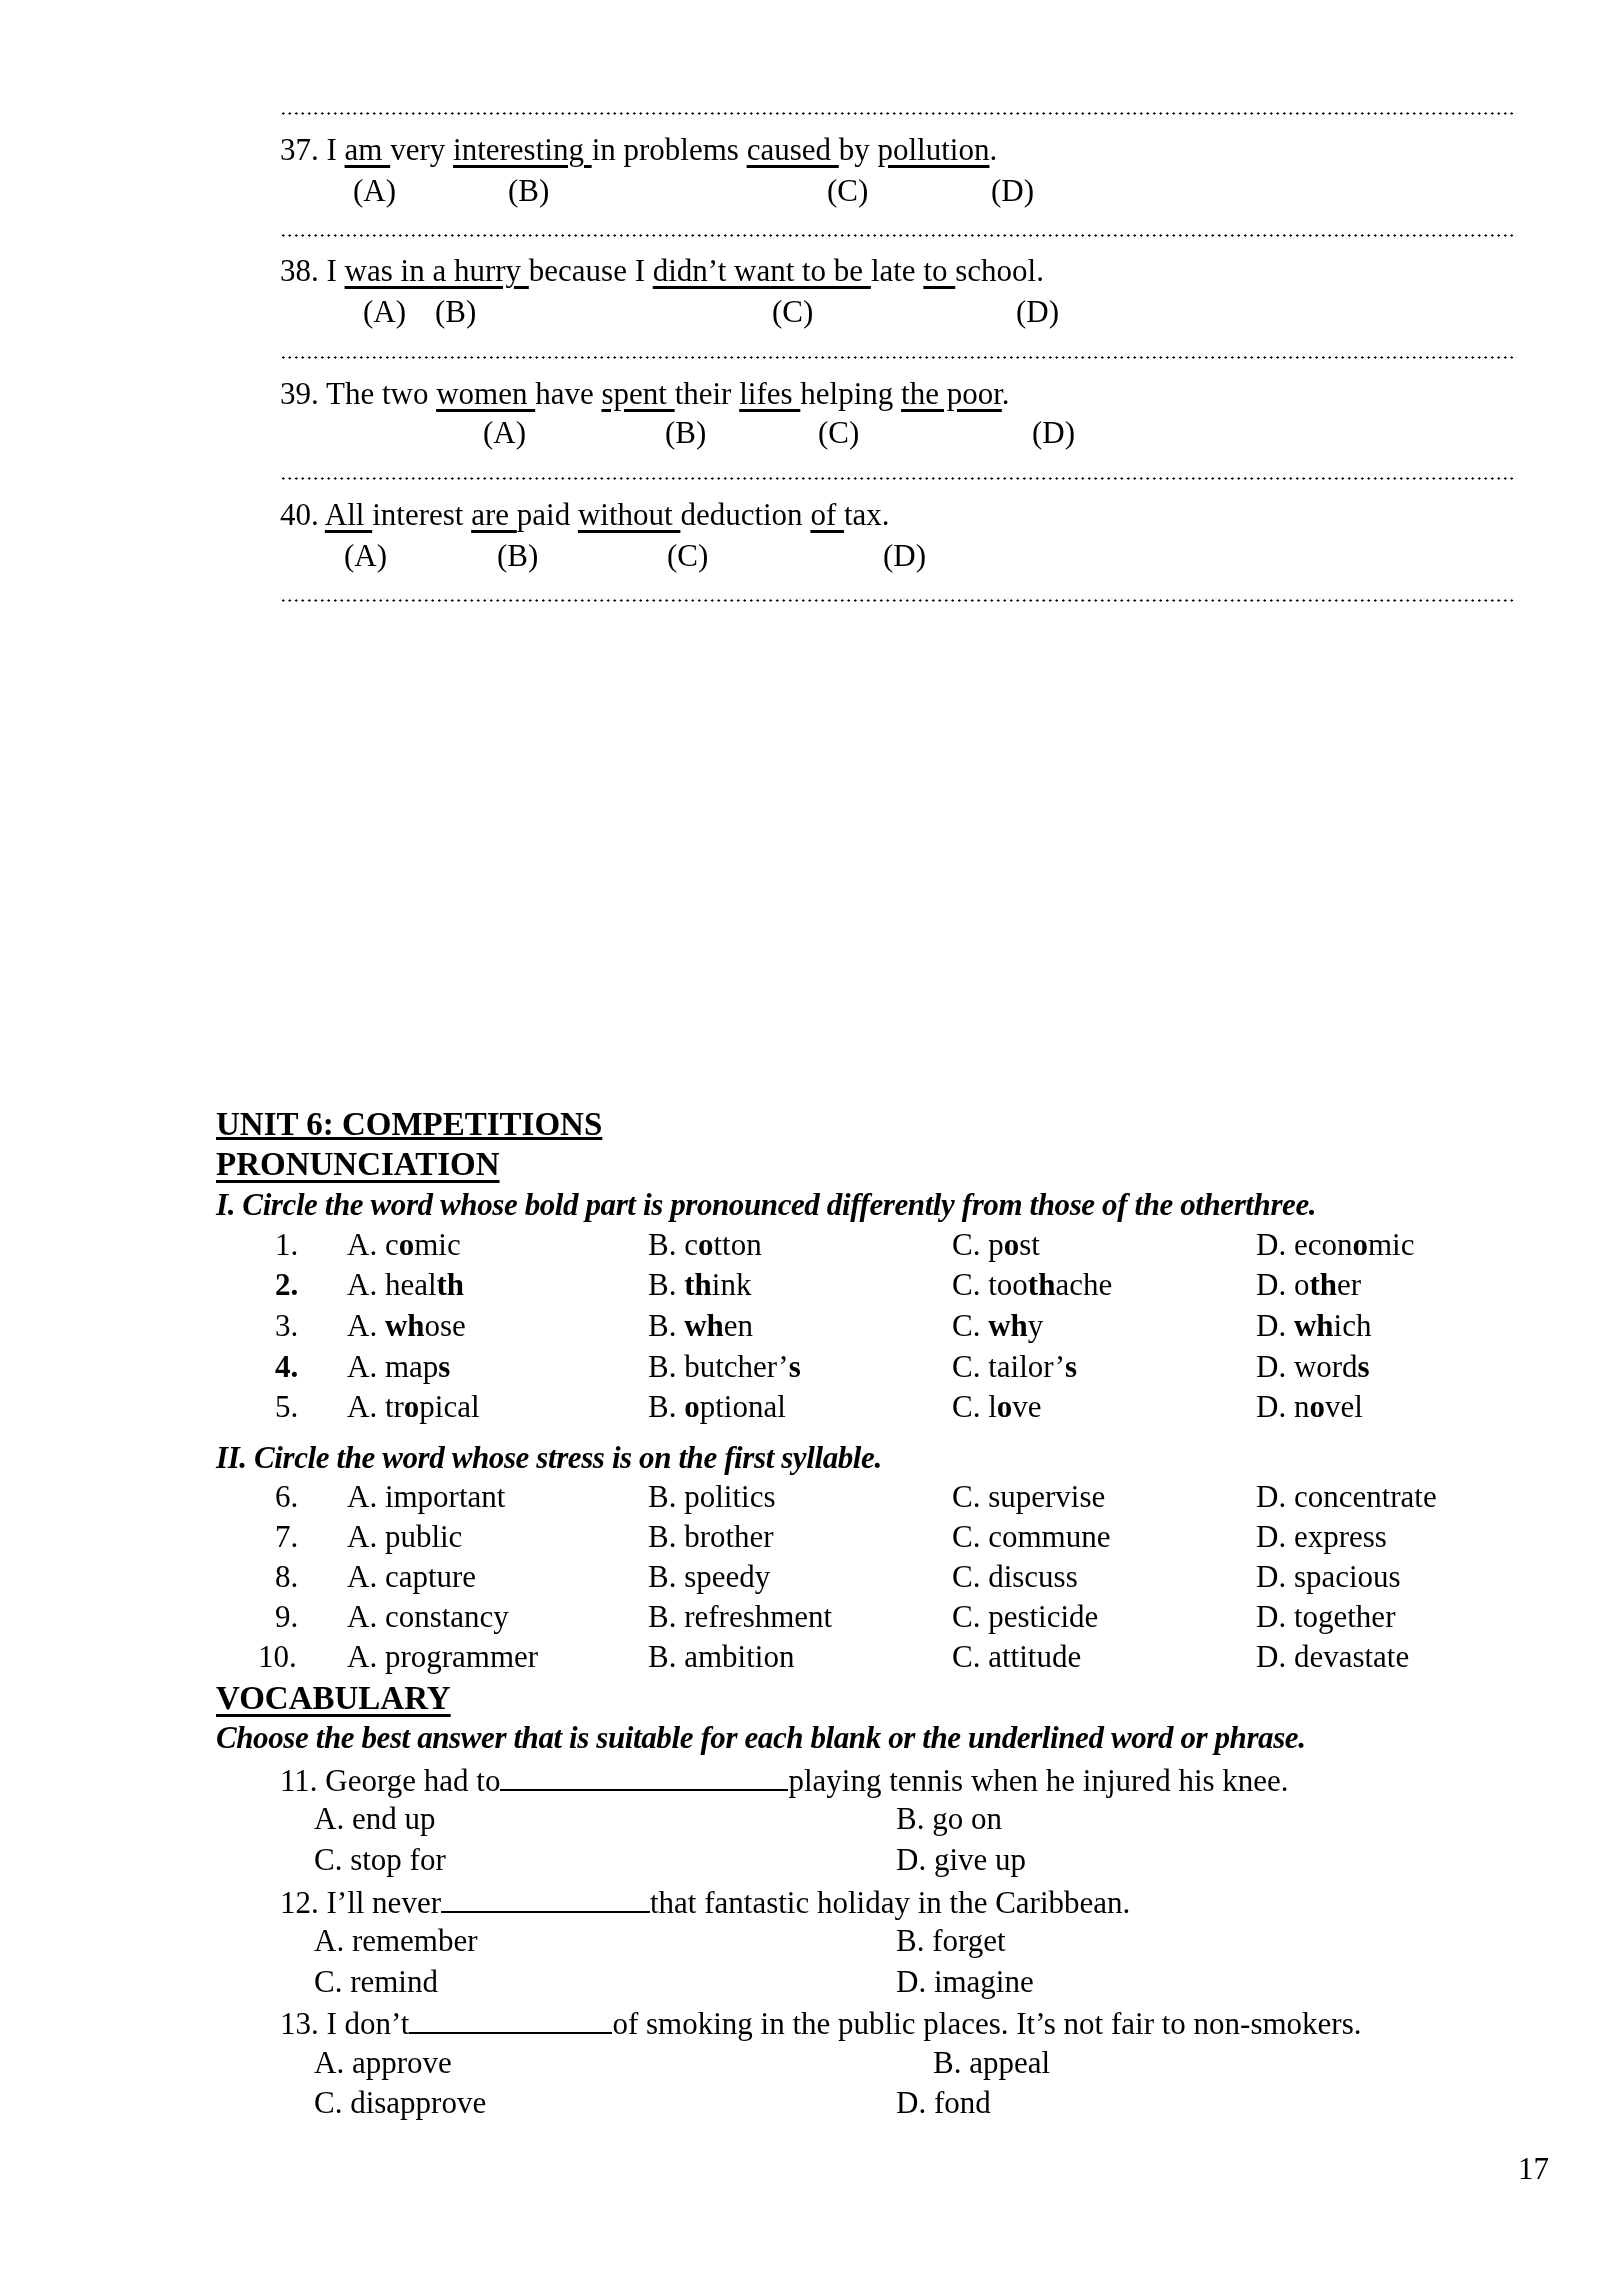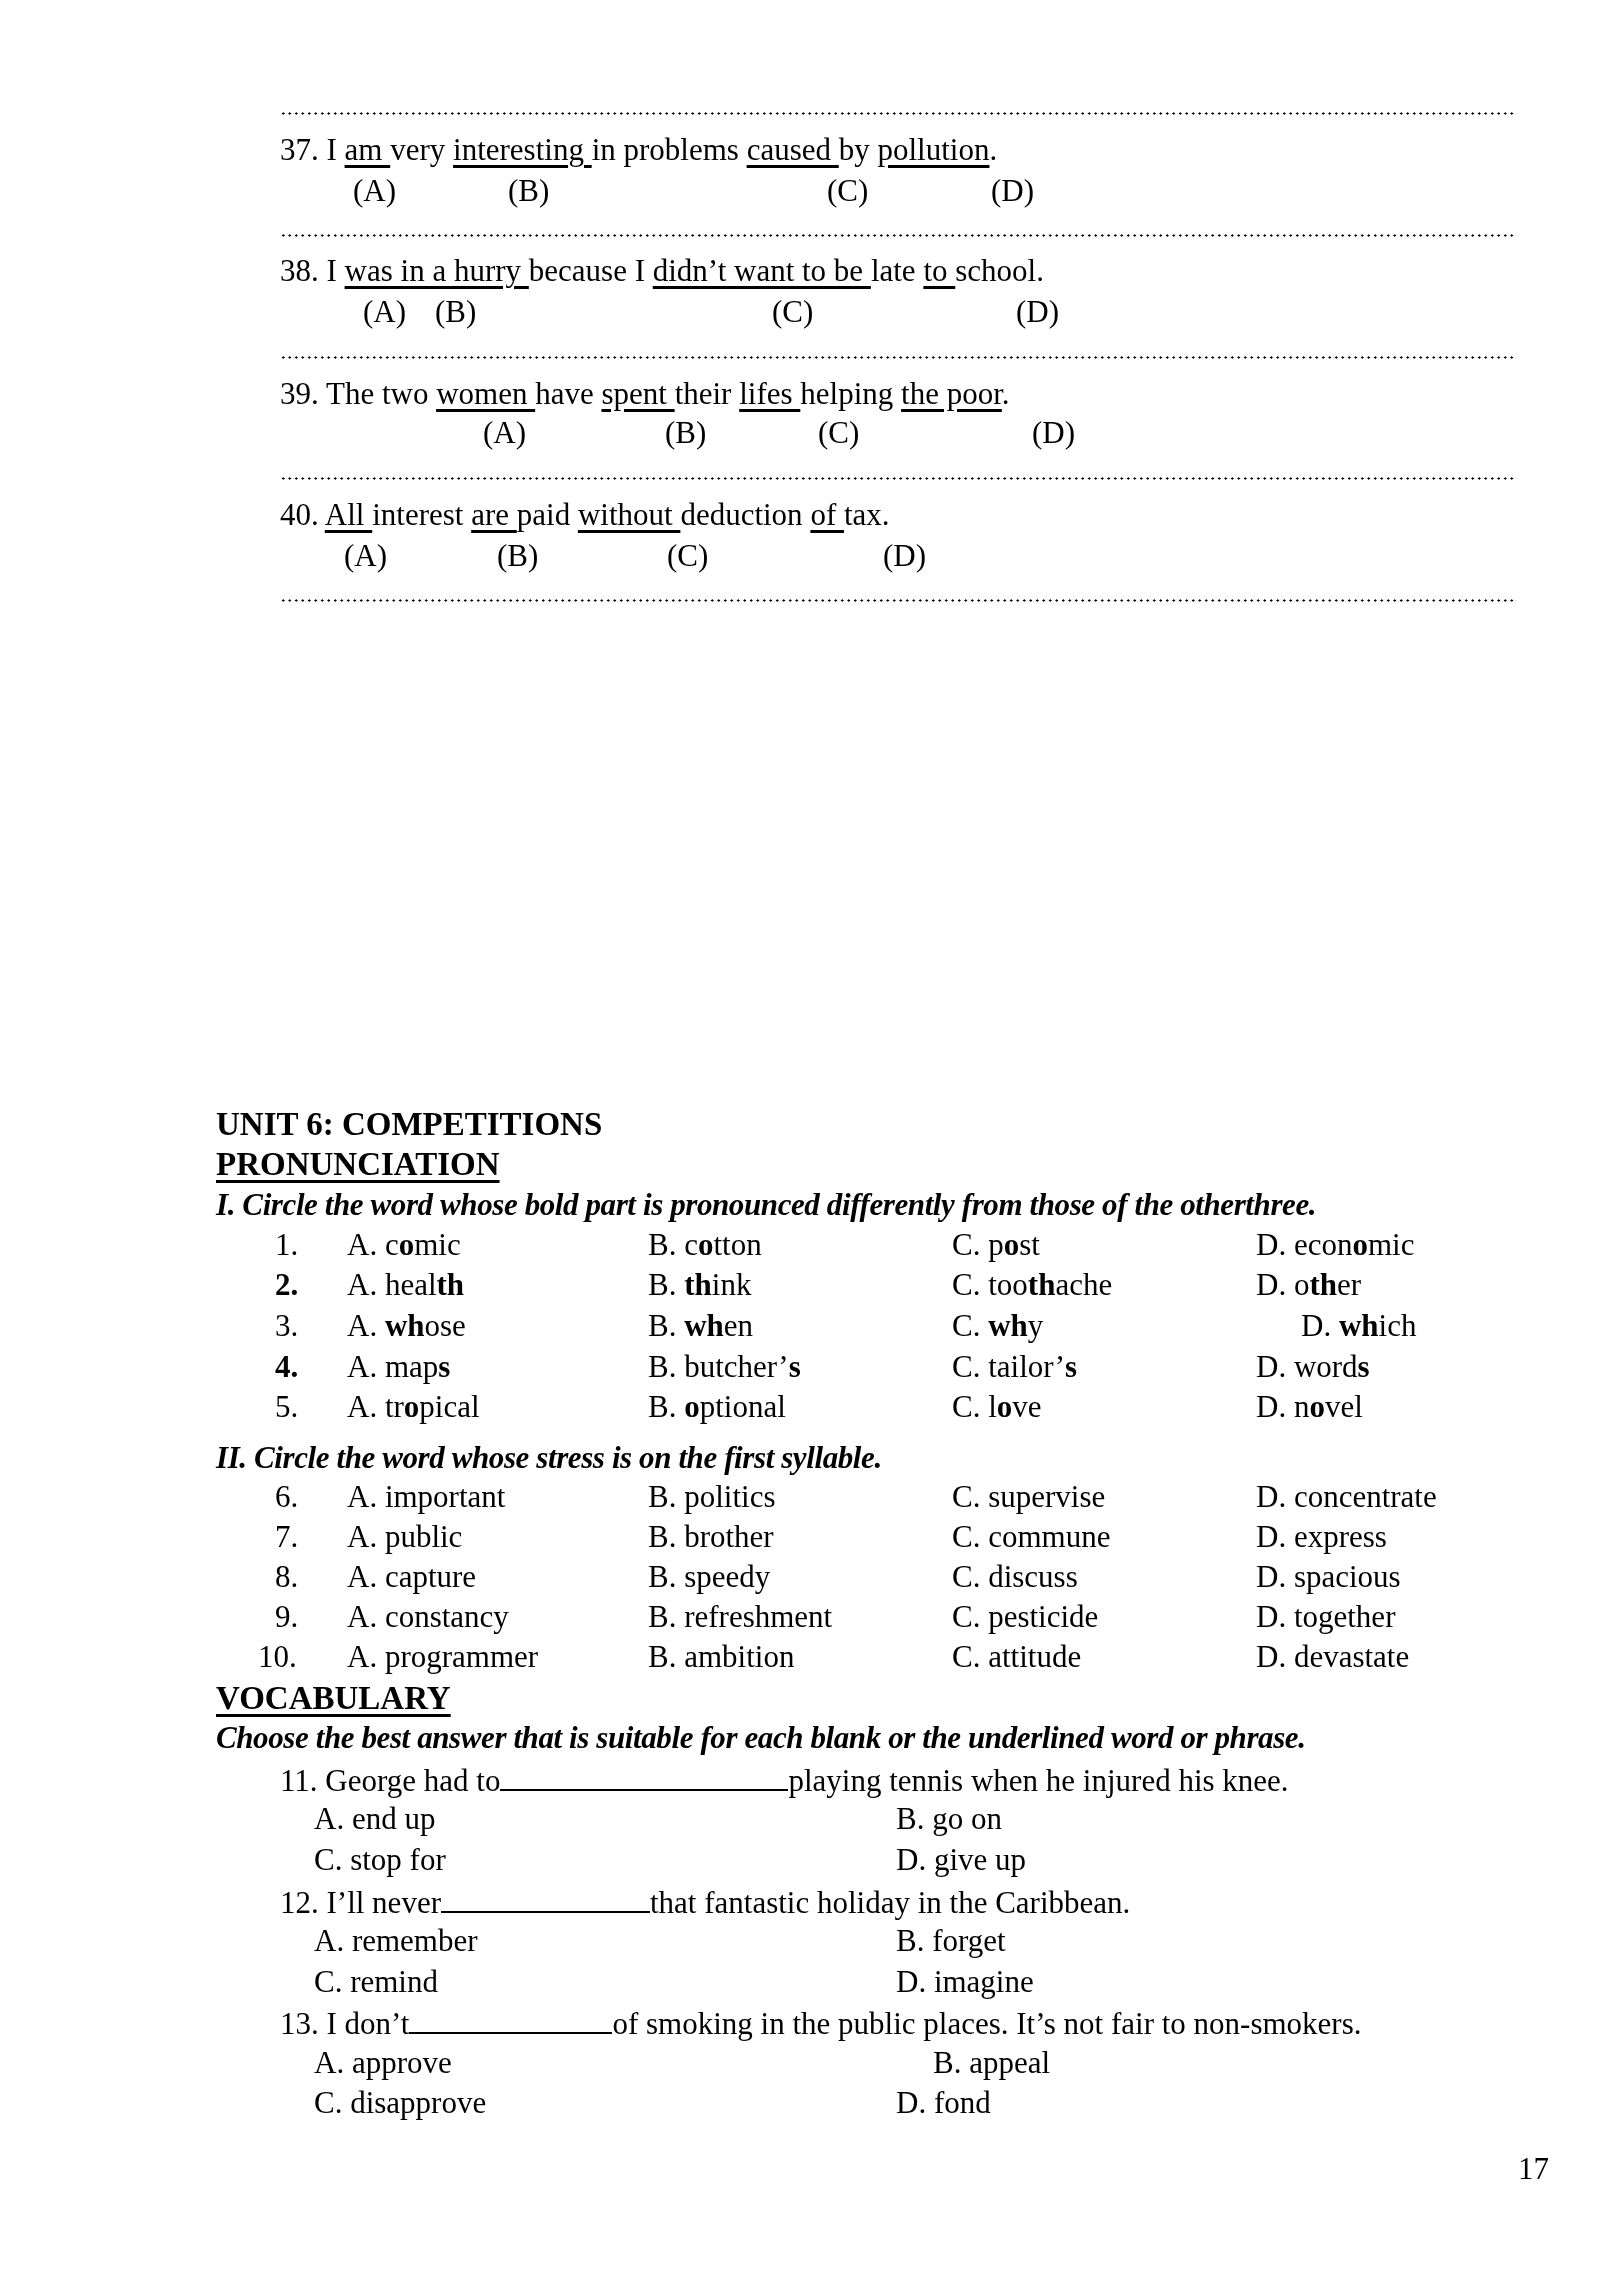--- a/index.html
+++ b/index.html
@@ -7,21 +7,21 @@
     width: 1622px; height: 2295px; position: relative; overflow: hidden;
     font-family: "Liberation Serif", "DejaVu Serif", serif; color: #000;
     font-size: 31px; line-height: 1;
   }
   .abs { position: absolute; white-space: nowrap; }
   .dots { position: absolute; left: 280px; width: 1237px; height: 5.2px; overflow: hidden;
     background-image: radial-gradient(circle, #000 1px, transparent 1.3px);
     background-size: 6.5px 5.2px; background-repeat: repeat-x; }
   .u { text-decoration: underline; text-decoration-thickness: 2.6px; text-underline-offset: 5.2px; }
   .b { font-weight: bold; }
-  .heading { font-weight: bold; font-size: 33px; }
+  .heading { font-weight: bold; font-size: 33px; text-decoration: underline; }
   .ul-h { text-decoration: underline; text-decoration-thickness: 3.3px; text-underline-offset: 4.6px; }
   .instr { font-weight: bold; font-style: italic; font-size: 31px; letter-spacing: -0.4px; }
   .blank { display: inline-block; border-bottom: 2.6px solid #000; height: 26px; vertical-align: baseline; }
 </style>
 </head>
 <body>
 
 <div class="dots" style="top:111px;"></div>
 
 <div class="abs" style="left:280px; top:134px;">
@@ -76,21 +76,21 @@
     <span class="abs" style="left: 1256px; top: 1229px;"><span>D. </span><span>econ</span><span class="b">o</span><span>mic</span></span>
     <span class="abs b" style="left: 275px; top: 1269px;">2.</span>
     <span class="abs" style="left: 347px; top: 1269px;"><span>A. </span><span>heal</span><span class="b">th</span><span></span></span>
     <span class="abs" style="left: 648px; top: 1269px;"><span>B. </span><span></span><span class="b">th</span><span>ink</span></span>
     <span class="abs" style="left: 952px; top: 1269px;"><span>C. </span><span>too</span><span class="b">th</span><span>ache</span></span>
     <span class="abs" style="left: 1256px; top: 1269px;"><span>D. </span><span>o</span><span class="b">th</span><span>er</span></span>
     <span class="abs" style="left: 275px; top: 1310px;">3.</span>
     <span class="abs" style="left: 347px; top: 1310px;"><span>A. </span><span></span><span class="b">wh</span><span>ose</span></span>
     <span class="abs" style="left: 648px; top: 1310px;"><span>B. </span><span></span><span class="b">wh</span><span>en</span></span>
     <span class="abs" style="left: 952px; top: 1310px;"><span>C. </span><span></span><span class="b">wh</span><span>y</span></span>
-    <span class="abs" style="left: 1301px; top: 1310px;"><span>D. </span><span></span><span class="b">wh</span><span>ich</span></span>
+    <span class="abs" style="left: 1256px; top: 1310px;"><span>D. </span><span></span><span class="b">wh</span><span>ich</span></span>
     <span class="abs b" style="left: 275px; top: 1351px;">4.</span>
     <span class="abs" style="left: 347px; top: 1351px;"><span>A. </span><span>map</span><span class="b">s</span><span></span></span>
     <span class="abs" style="left: 648px; top: 1351px;"><span>B. </span><span>butcher’</span><span class="b">s</span><span></span></span>
     <span class="abs" style="left: 952px; top: 1351px;"><span>C. </span><span>tailor’</span><span class="b">s</span><span></span></span>
     <span class="abs" style="left: 1256px; top: 1351px;"><span>D. </span><span>word</span><span class="b">s</span><span></span></span>
     <span class="abs" style="left: 275px; top: 1391px;">5.</span>
     <span class="abs" style="left: 347px; top: 1391px;"><span>A. </span><span>tr</span><span class="b">o</span><span>pical</span></span>
     <span class="abs" style="left: 648px; top: 1391px;"><span>B. </span><span></span><span class="b">o</span><span>ptional</span></span>
     <span class="abs" style="left: 952px; top: 1391px;"><span>C. </span><span>l</span><span class="b">o</span><span>ve</span></span>
     <span class="abs" style="left: 1256px; top: 1391px;"><span>D. </span><span>n</span><span class="b">o</span><span>vel</span></span>

